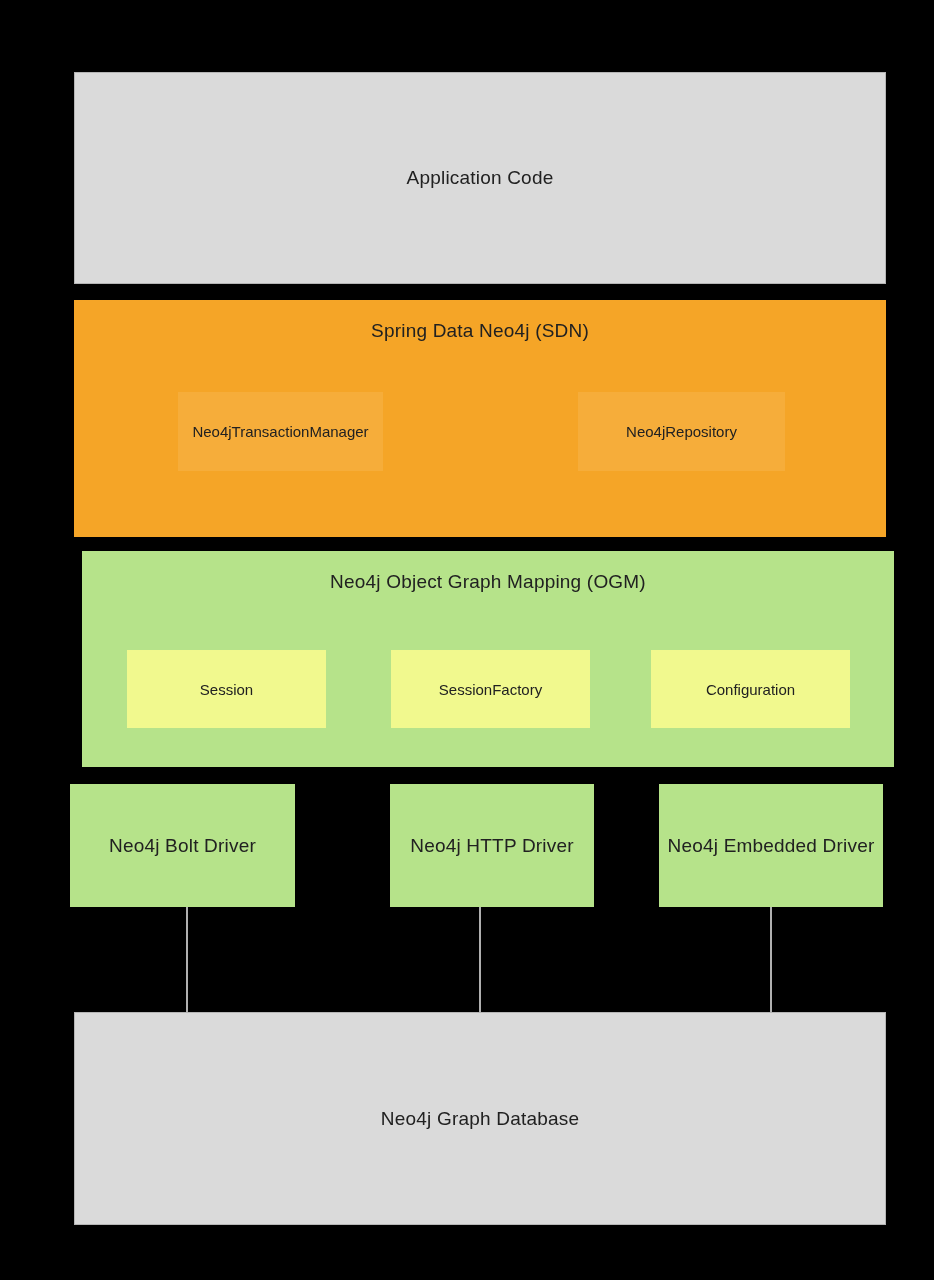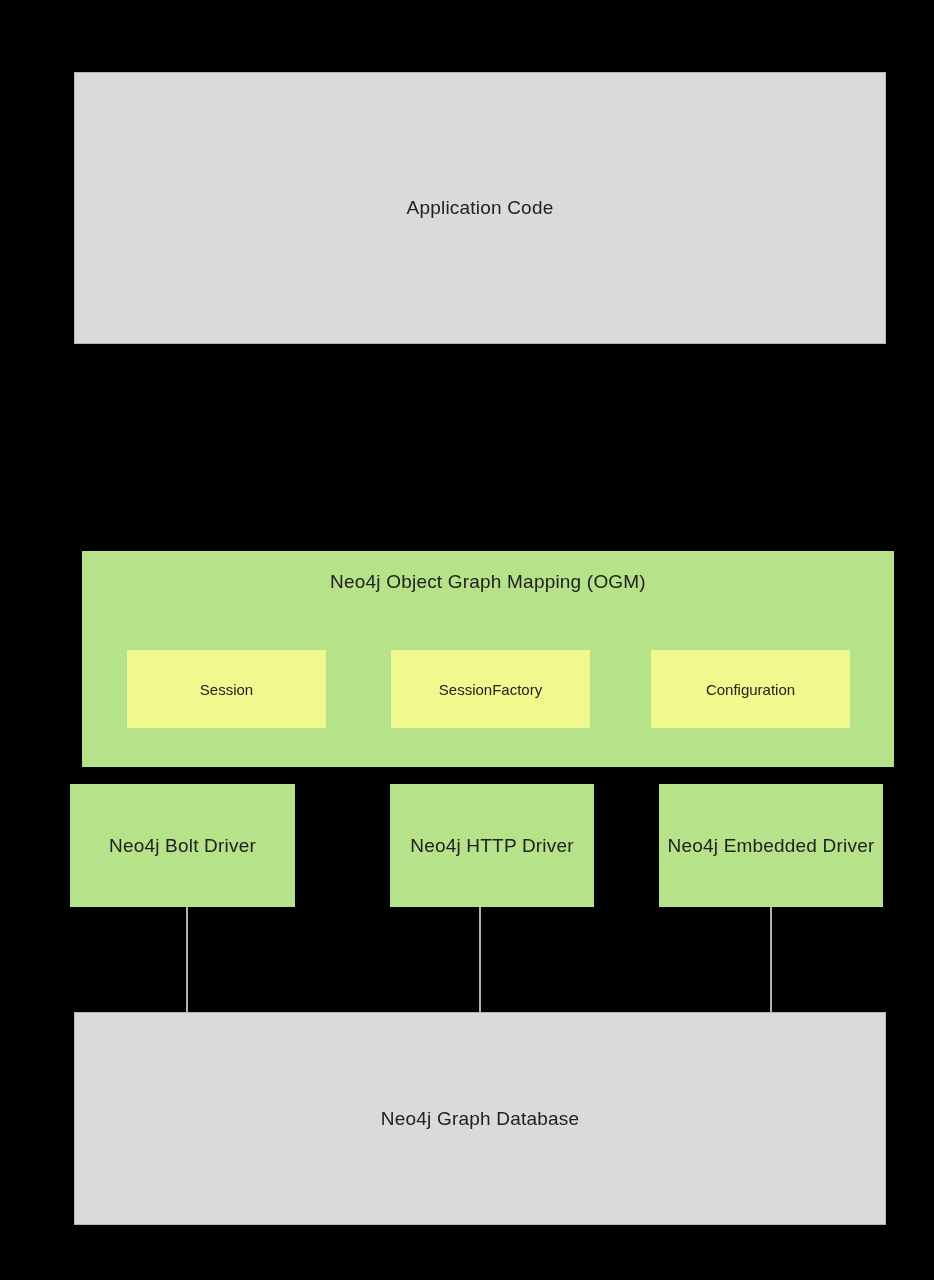--- a/index.html
+++ b/index.html
@@ -69,24 +69,33 @@
     position: absolute;
     width: 2px;
     background: var(--connector_line);
   }
 </style>
 </head>
 <body>
 
 <div class="canvas">
 
-  <div class="box gray-box" style="left:74px; top:72px; width:812px; height:272px;">
+  <div class="box gray-box" style="left:74px; top:72px; width:812px; height:212px;">
     <span class="big-label">Application Code</span>
   </div>
 
+  <div class="box sdn-box" style="left:74px; top:300px; width:812px; height:237px;">
+    <div class="section-title">Spring Data Neo4j (SDN)</div>
+    <div class="inner-box sdn-inner" style="left:104px; top:92px; width:205px; height:79px;">
+      <span>Neo4jTransactionManager</span>
+    </div>
+    <div class="inner-box sdn-inner" style="left:504px; top:92px; width:207px; height:79px;">
+      <span>Neo4jRepository</span>
+    </div>
+  </div>
 
   <div class="box ogm-box" style="left:82px; top:551px; width:812px; height:216px;">
     <div class="section-title">Neo4j Object Graph Mapping (OGM)</div>
     <div class="inner-box ogm-inner" style="left:45px; top:99px; width:199px; height:78px;">
       <span>Session</span>
     </div>
     <div class="inner-box ogm-inner" style="left:309px; top:99px; width:199px; height:78px;">
       <span>SessionFactory</span>
     </div>
     <div class="inner-box ogm-inner" style="left:569px; top:99px; width:199px; height:78px;">

